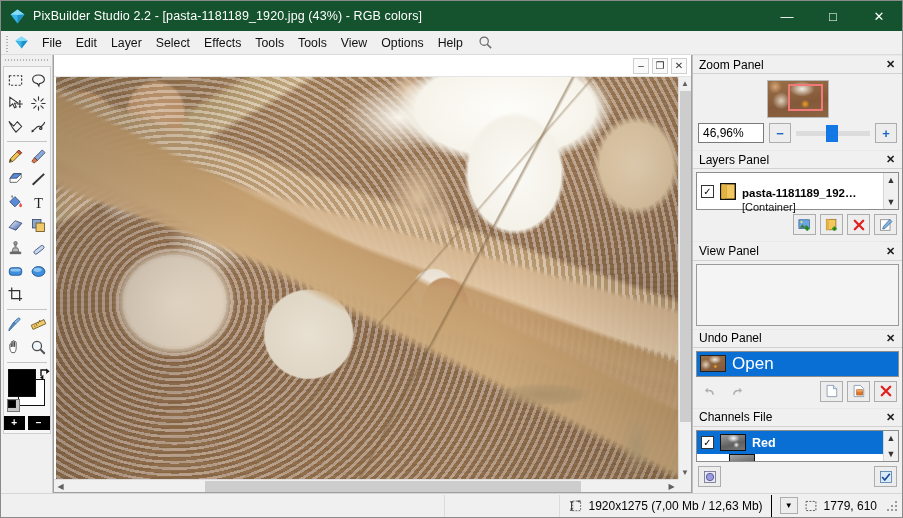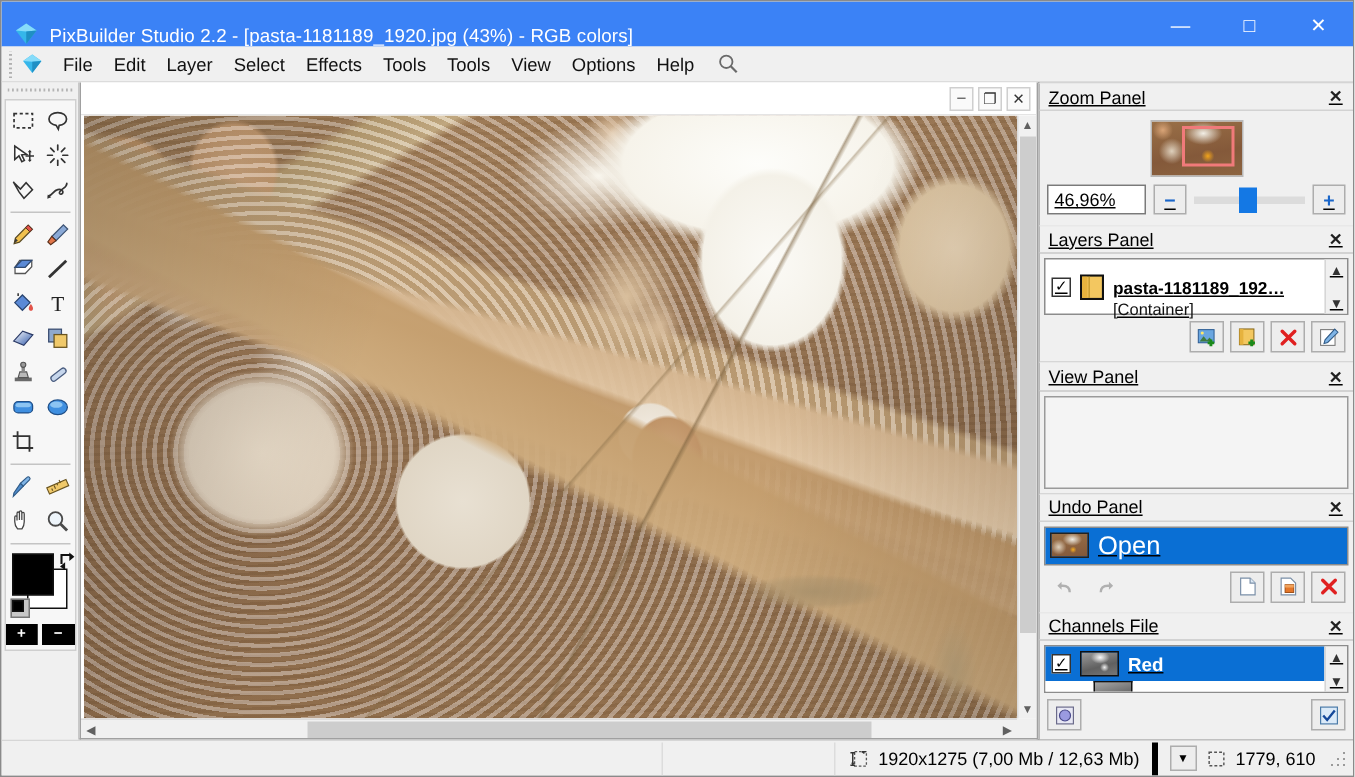--- a/index.html
+++ b/index.html
@@ -7,21 +7,21 @@
   body {
     font-family: "Liberation Sans", sans-serif;
     font-size: 12px;
     color:#000;
     background:#f0f0f0;
   }
   .app { position:relative; width:903px; height:518px; background:#f0f0f0;
          border:1px solid #8a8a8a; overflow:hidden; }
 
   
-  .titlebar { height:30px; background:#3b82f6; display:flex; align-items:flex-end;
+  .titlebar { height:30px; background:#14532d; display:flex; align-items:center;
               color:#fff; padding-left:8px; }
   .title-gem { width:17px; height:17px; margin-right:7px; flex:none; }
   .title-text { font-size:12.5px; letter-spacing:.1px; white-space:nowrap; }
   .win-btns { margin-left:auto; display:flex; height:30px; }
   .win-btn { width:46px; height:30px; display:flex; align-items:center;
              justify-content:center; color:#fff; font-size:13px; }
 
   
   .menubar { height:24px; background:#f0f0f0; display:flex; align-items:center;
              border-bottom:1px solid #dcdcdc; padding-left:3px; }
@@ -140,22 +140,22 @@
   .h-track { flex:1; height:13px; position:relative; }
   .h-thumb { position:absolute; left:23%; width:63%; top:1px; height:11px;
              background:#cdcdcd; }
   .v-track { flex:1; width:13px; position:relative; }
   .v-thumb { position:absolute; top:1px; height:88%; left:1px; width:11px;
              background:#cdcdcd; }
   .corner-box { position:absolute; right:0; bottom:0; width:13px; height:13px;
                 background:#f0f0f0; }
 
   
-  .dock { width:210px; background:#404040; border-left:1px solid #c0c0c0;
-          display:flex; flex-direction:column;text-decoration:underline; }
+  .dock { width:210px; background:#ef4444; border-left:1px solid #c0c0c0;
+          display:flex; flex-direction:column; }
   .panel-head { height:20px; background:#f0f0f0; display:flex; align-items:center;
                 padding:0 4px 0 6px; border-bottom:1px solid #d2d2d2;
                 border-top:1px solid #e8e8e8; }
   .panel-title { font-size:12px; color:#000; }
   .panel-x { margin-left:auto; width:15px; height:15px; display:flex;
              align-items:center; justify-content:center; font-size:11px;
              font-weight:bold; color:#202020; }
   .panel-body { background:#f0f0f0; padding:3px; }
 
   
@@ -227,21 +227,21 @@
      margin-left:5px;
      background:linear-gradient(165deg,#a6a6a6,#6a6a6a); }
 
   
   .statusbar { height:24px; background:#f0f0f0; border-top:1px solid #d6d6d6;
                display:flex; align-items:center; font-size:12px; }
   .sb-cell { height:22px; display:flex; align-items:center; padding:0 6px;
              border-right:1px solid #dcdcdc; }
   .sb-grow { flex:1; border-right:1px solid #dcdcdc; height:22px; }
   .sb-size { display:flex; align-items:center; gap:6px; padding:0 8px;
-             border-right:4px solid #000000; height:22px; }
+             border-right:1px solid #000000; height:22px; }
   .sb-drop { width:18px; height:17px; background:#ededed; border:1px solid #adadad;
              display:flex; align-items:center; justify-content:center; font-size:8px; }
   .sb-coord { display:flex; align-items:center; gap:6px; padding:0 8px; height:22px; }
   .grip-res { width:14px; height:14px; margin-left:auto; margin-right:3px;
      background-image:
        radial-gradient(circle .8px at 11px 3px,#9a9a9a 99%,transparent),
        radial-gradient(circle .8px at 7px 7px,#9a9a9a 99%,transparent),
        radial-gradient(circle .8px at 11px 7px,#9a9a9a 99%,transparent),
        radial-gradient(circle .8px at 3px 11px,#9a9a9a 99%,transparent),
        radial-gradient(circle .8px at 7px 11px,#9a9a9a 99%,transparent),

